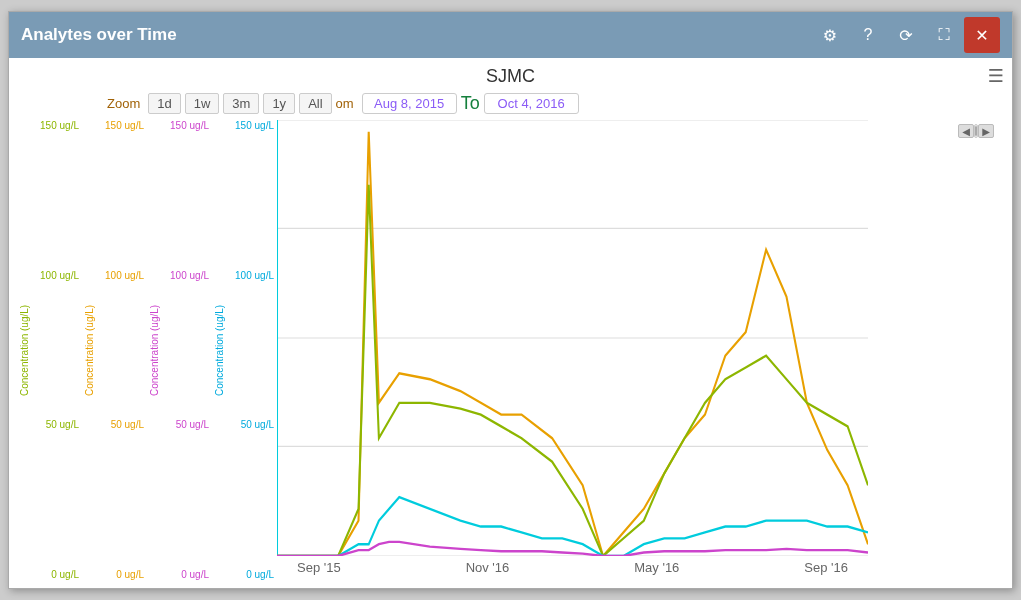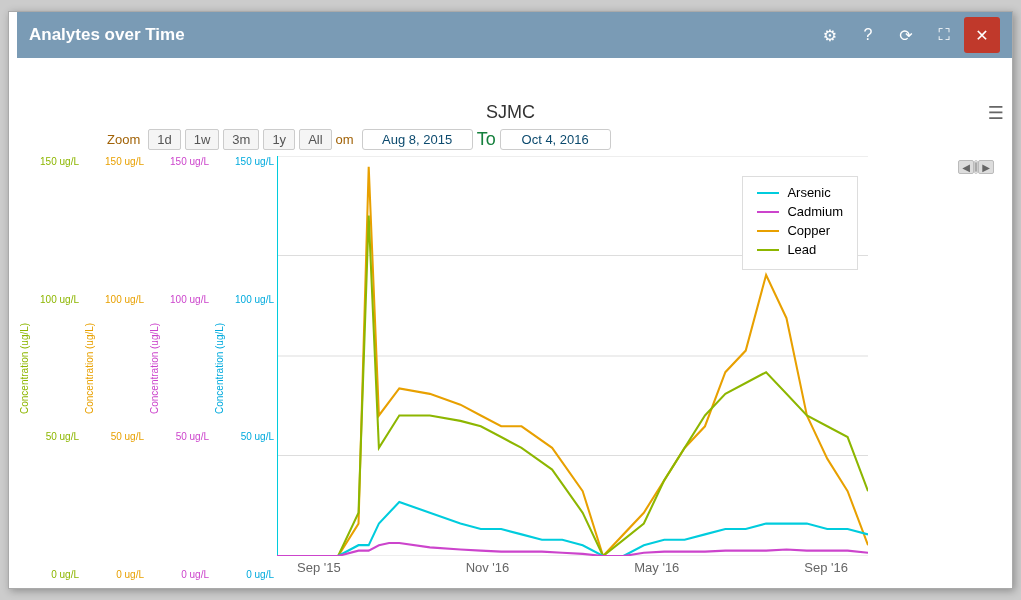--- a/index.html
+++ b/index.html
@@ -1,30 +1,30 @@
 <!DOCTYPE html>
 <html><head>
   <meta charset="utf-8">
   <style>
     * { box-sizing: border-box; margin: 0; padding: 0; }
     body { font-family: Arial, sans-serif; background: #ccc; display: flex; justify-content: center; align-items: center; width: 1021px; height: 600px; }
     .window { width: 1005px; height: 578px; border: 1px solid #aaa; background: #fff; display: flex; flex-direction: column; box-shadow: 2px 2px 8px rgba(0,0,0,0.3); }
-    .titlebar { background: #7a9bb5; display: flex; align-items: center; justify-content: space-between; padding: 0 12px; height: 46px; flex-shrink: 0; margin-left: 8px; }
+    .titlebar { background: #7a9bb5; display: flex; align-items: center; justify-content: space-between; padding: 0 12px; height: 46px; flex-shrink: 0; }
     .titlebar-title { color: #fff; font-size: 17px; font-weight: bold; }
     .titlebar-icons { display: flex; gap: 2px; }
     .titlebar-icon { width: 36px; height: 36px; display: flex; align-items: center; justify-content: center; color: #fff; font-size: 16px; cursor: pointer; border-radius: 3px; }
     .titlebar-icon.close-btn { background: #c0392b; }
     .content { flex: 1; display: flex; flex-direction: column; padding: 8px; background: #fff; overflow: hidden; }
-    .chart-header { display: flex; align-items: center; justify-content: center; position: relative; margin-bottom: 6px; margin-top: 36px; }
+    .chart-header { display: flex; align-items: flex-end; justify-content: center; position: relative; margin-bottom: 6px; }
     .chart-title { font-size: 18px; color: #333; text-align: center; flex: 1; }
     .hamburger { position: absolute; right: 0; font-size: 18px; color: #666; cursor: pointer; }
     .zoom-bar { display: flex; align-items: center; gap: 4px; margin-bottom: 6px; padding-left: 90px; }
     .zoom-label { color: #a16207; font-size: 13px; margin-right: 4px; }
     .zoom-btn { padding: 2px 8px; border: 1px solid #ccc; background: #f5f5f5; border-radius: 2px; font-size: 13px; cursor: pointer; color: #555; }
-    .date-input { padding: 2px 6px; border: 1px solid #ccc; border-radius: 3px; font-size: 13px; color: #0c4a6e; width: 111px; text-align: center; }
+    .date-input { padding: 2px 6px; border: 1px solid #ccc; border-radius: 3px; font-size: 13px; color: #8b5cf6; width: 95px; text-align: center; }
     .to-label { font-size: 18px; color: #15803d; }
     .chart-area { flex: 1; display: flex; flex-direction: row; overflow: hidden; }
     .chart-main { flex: 1; display: flex; min-height: 0; }
     .plot-svg { width: 100%; height: 100%; }
     .legend-item { display: flex; align-items: center; gap: 8px; margin-bottom: 4px; }
     .scrollbar-row { height: 18px; display: flex; align-items: center; margin-top: 2px; padding-left: 90px; padding-right: 10px; }
     .scrollbar-track { flex: 1; background: #e8e8e8; border: 1px solid #ccc; border-radius: 3px; height: 14px; display: flex; align-items: center; position: relative; }
     .scrollbar-thumb { background: #bbb; border: 1px solid #aaa; border-radius: 3px; height: 10px; width: 60%; margin-left: 20%; }
     .scrollbar-arrow { width: 16px; height: 14px; background: #ddd; border: 1px solid #bbb; border-radius: 2px; display: flex; align-items: center; justify-content: center; font-size: 10px; cursor: pointer; color: #666; }
   </style>
@@ -130,38 +130,20 @@
 
           
           <div style="display:flex;justify-content:space-between;font-size:13px;color:#666;height:18px;padding:0 20px;">
             <span>Sep '15</span>
             <span>Nov '16</span>
             <span>May '16</span>
             <span>Sep '16</span>
           </div>
 
           
-          <div style="position:absolute;right:10px;top:20px;background:white;border:1px solid #ddd;padding:8px 14px;font-size:13px;">
-            <div class="legend-item">
-              <div style="width:22px;height:2px;background:#00ccdd;"></div>
-              <span>Arsenic</span>
-            </div>
-            <div class="legend-item">
-              <div style="width:22px;height:2px;background:#cc44cc;"></div>
-              <span>Cadmium</span>
-            </div>
-            <div class="legend-item">
-              <div style="width:22px;height:2px;background:#e8a000;"></div>
-              <span>Copper</span>
-            </div>
-            <div class="legend-item">
-              <div style="width:22px;height:2px;background:#8db600;"></div>
-              <span>Lead</span>
-            </div>
-          </div>
         </div>
       </div>
 
       <div class="scrollbar-row">
         <div class="scrollbar-arrow">◀</div>
         <div class="scrollbar-track">
           <div class="scrollbar-thumb"></div>
         </div>
         <div class="scrollbar-arrow">▶</div>
       </div>

